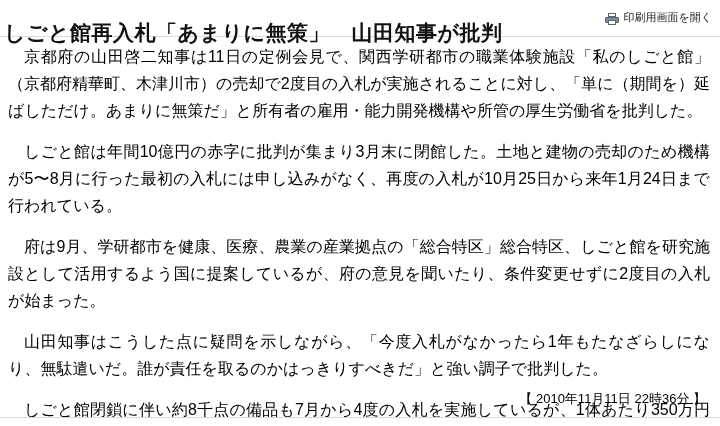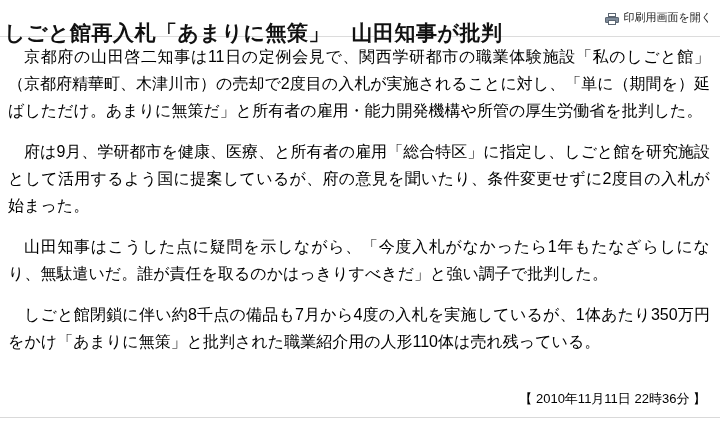--- a/index.html
+++ b/index.html
@@ -138,21 +138,22 @@
         <span class="out"></span>
       </span>
       <span class="label">印刷用画面を開く</span>
     </div>
   </div>
 
   <hr class="rule">
 
   <div class="article">
     <p class="para">京都府の山田啓二知事は11日の定例会見で、関西学研都市の職業体験施設「私のしごと館」（京都府精華町、木津川市）の売却で2度目の入札が実施されることに対し、「単に（期間を）延ばしただけ。あまりに無策だ」と所有者の雇用・能力開発機構や所管の厚生労働省を批判した。</p>
-    <p class="para">府は9月、学研都市を健康、医療、と所有者の雇用「総合特区」に指定し、しごと館を研究施設として活用するよう国に提案しているが、府の意見を聞いたり、条件変更せずに2度目の入札が始まった。</p>
+    <p class="para">しごと館は年間10億円の赤字に批判が集まり3月末に閉館した。土地と建物の売却のため機構が5〜8月に行った最初の入札には申し込みがなく、再度の入札が10月25日から来年1月24日まで行われている。</p>
+    <p class="para">府は9月、学研都市を健康、医療、農業の産業拠点の「総合特区」総合特区、しごと館を研究施設として活用するよう国に提案しているが、府の意見を聞いたり、条件変更せずに2度目の入札が始まった。</p>
     <p class="para">山田知事はこうした点に疑問を示しながら、「今度入札がなかったら1年もたなざらしになり、無駄遣いだ。誰が責任を取るのかはっきりすべきだ」と強い調子で批判した。</p>
     <p class="para">しごと館閉鎖に伴い約8千点の備品も7月から4度の入札を実施しているが、1体あたり350万円をかけ「あまりに無策」と批判された職業紹介用の人形110体は売れ残っている。</p>
   </div>
 
   <div class="timestamp">【 2010年11月11日 22時36分 】</div>
   <div class="bottom-rule"></div>
 
 </div>
 
 </body></html>

